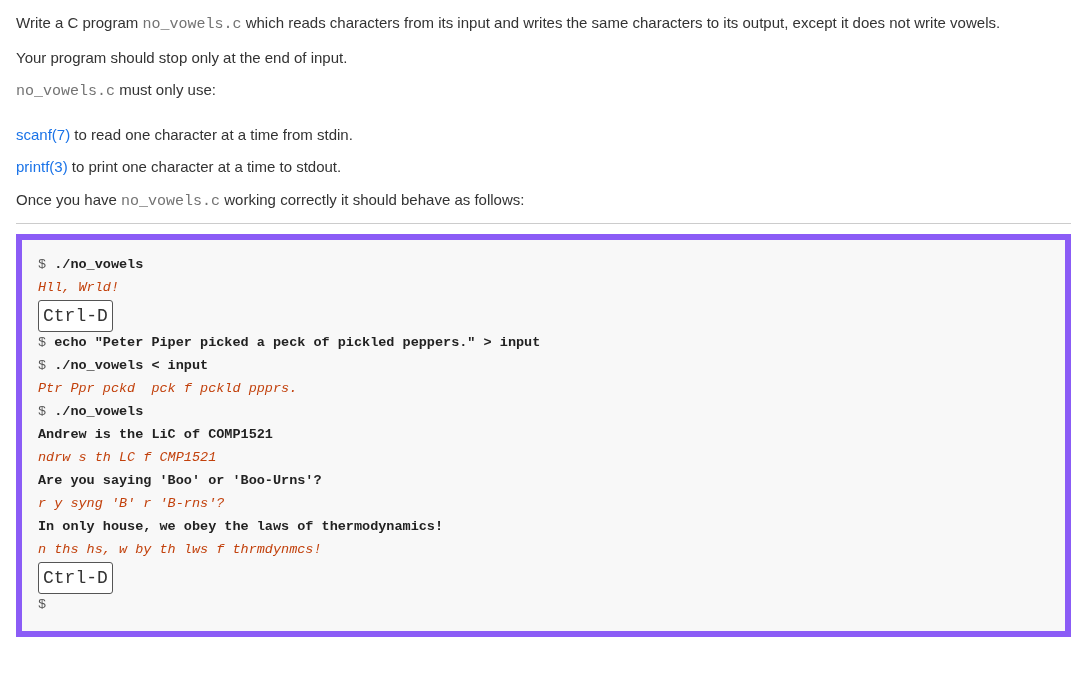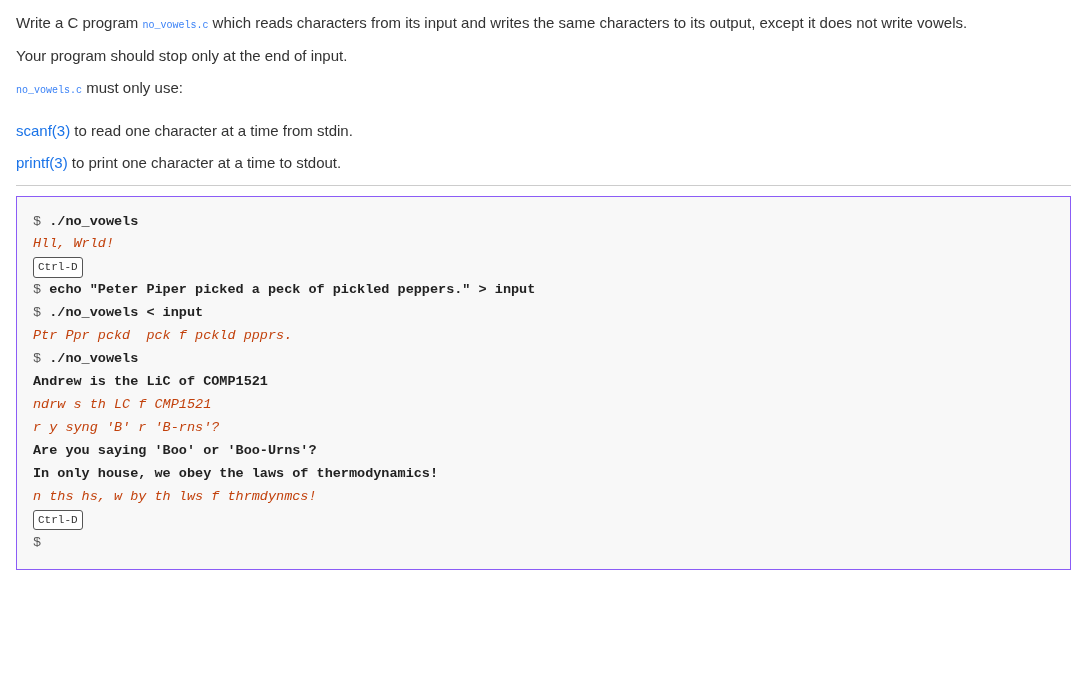--- a/index.html
+++ b/index.html
@@ -27,21 +27,21 @@
       line-height: 1.5;
     }
 
     .link-blue {
       color: #1a73e8;
       text-decoration: none;
     }
 
     .code-block {
       background: #f8f8f8;
-      border: 1px solid #8b5cf6;
+      border: 6px solid #8b5cf6;
       padding: 14px 16px;
       margin: 10px 0;
       font-family: 'Courier New', Courier, monospace;
       font-size: 13.5px;
       line-height: 1.7;
       color: #222222;
     }
 
     .code-line {
       display: block;
@@ -55,41 +55,41 @@
       color: #c2410c;
       font-weight: normal;
       font-style: italic;
     }
 
     .ctrl-key {
       display: inline-block;
       border: 1px solid #555555;
       border-radius: 3px;
       padding: 0 4px;
-      font-size: 11px;
+      font-size: 18px;
       font-family: 'Courier New', Courier, monospace;
       color: #333333;
       background: #ffffff;
       font-weight: normal;
     }
 
     .bold-cmd {
       font-weight: bold;
     }
 
     .separator {
       border: none;
       border-top: 1px solid #cccccc;
       margin: 10px 0;
     }
 
     .inline-code {
       font-family: 'Courier New', Courier, monospace;
-      font-size: 10px;
-      color: #3b82f6;
+      font-size: 15px;
+      color: #737373;
     }
 
     .section-label {
       margin-top: 8px;
       margin-bottom: 20px;
     }
   </style>
 </head>
 <body>
 
@@ -99,27 +99,30 @@
     <span>Write a C program </span><span class="inline-code">no_vowels.c</span><span> which reads characters from its input and writes the same characters to its output, except it does not write vowels.</span>
   </p>
 
   <p>Your program should stop only at the end of input.</p>
 
   <p class="section-label">
     <span class="inline-code">no_vowels.c</span><span> must only use:</span>
   </p>
 
   <p>
-    <a class="link-blue" href="#">scanf(3)</a><span> to read one character at a time from stdin.</span>
+    <a class="link-blue" href="#">scanf(7)</a><span> to read one character at a time from stdin.</span>
   </p>
 
   <p>
     <a class="link-blue" href="#">printf(3)</a><span> to print one character at a time to stdout.</span>
   </p>
 
+  <p>
+    <span>Once you have </span><span class="inline-code">no_vowels.c</span><span> working correctly it should behave as follows:</span>
+  </p>
 
   <hr class="separator">
 
   <div class="code-block">
 
     <span class="code-line">
       <span class="cmd-prompt">$ </span><span class="bold-cmd">./no_vowels</span>
     </span>
 
 
@@ -149,25 +152,25 @@
 
     <span class="code-line">
       <span class="bold-cmd">Andrew is the LiC of COMP1521</span>
     </span>
 
     <span class="code-line">
       <span class="output-text">ndrw s th LC f CMP1521</span>
     </span>
 
     <span class="code-line">
-      <span class="output-text">r y syng 'B' r 'B-rns'?</span>
+      <span class="bold-cmd">Are you saying 'Boo' or 'Boo-Urns'?</span>
     </span>
 
     <span class="code-line">
-      <span class="bold-cmd">Are you saying 'Boo' or 'Boo-Urns'?</span>
+      <span class="output-text">r y syng 'B' r 'B-rns'?</span>
     </span>
 
     <span class="code-line">
       <span class="bold-cmd">In only house, we obey the laws of thermodynamics!</span>
     </span>
 
     <span class="code-line">
       <span class="output-text">n ths hs, w by th lws f thrmdynmcs!</span>
     </span>
 

